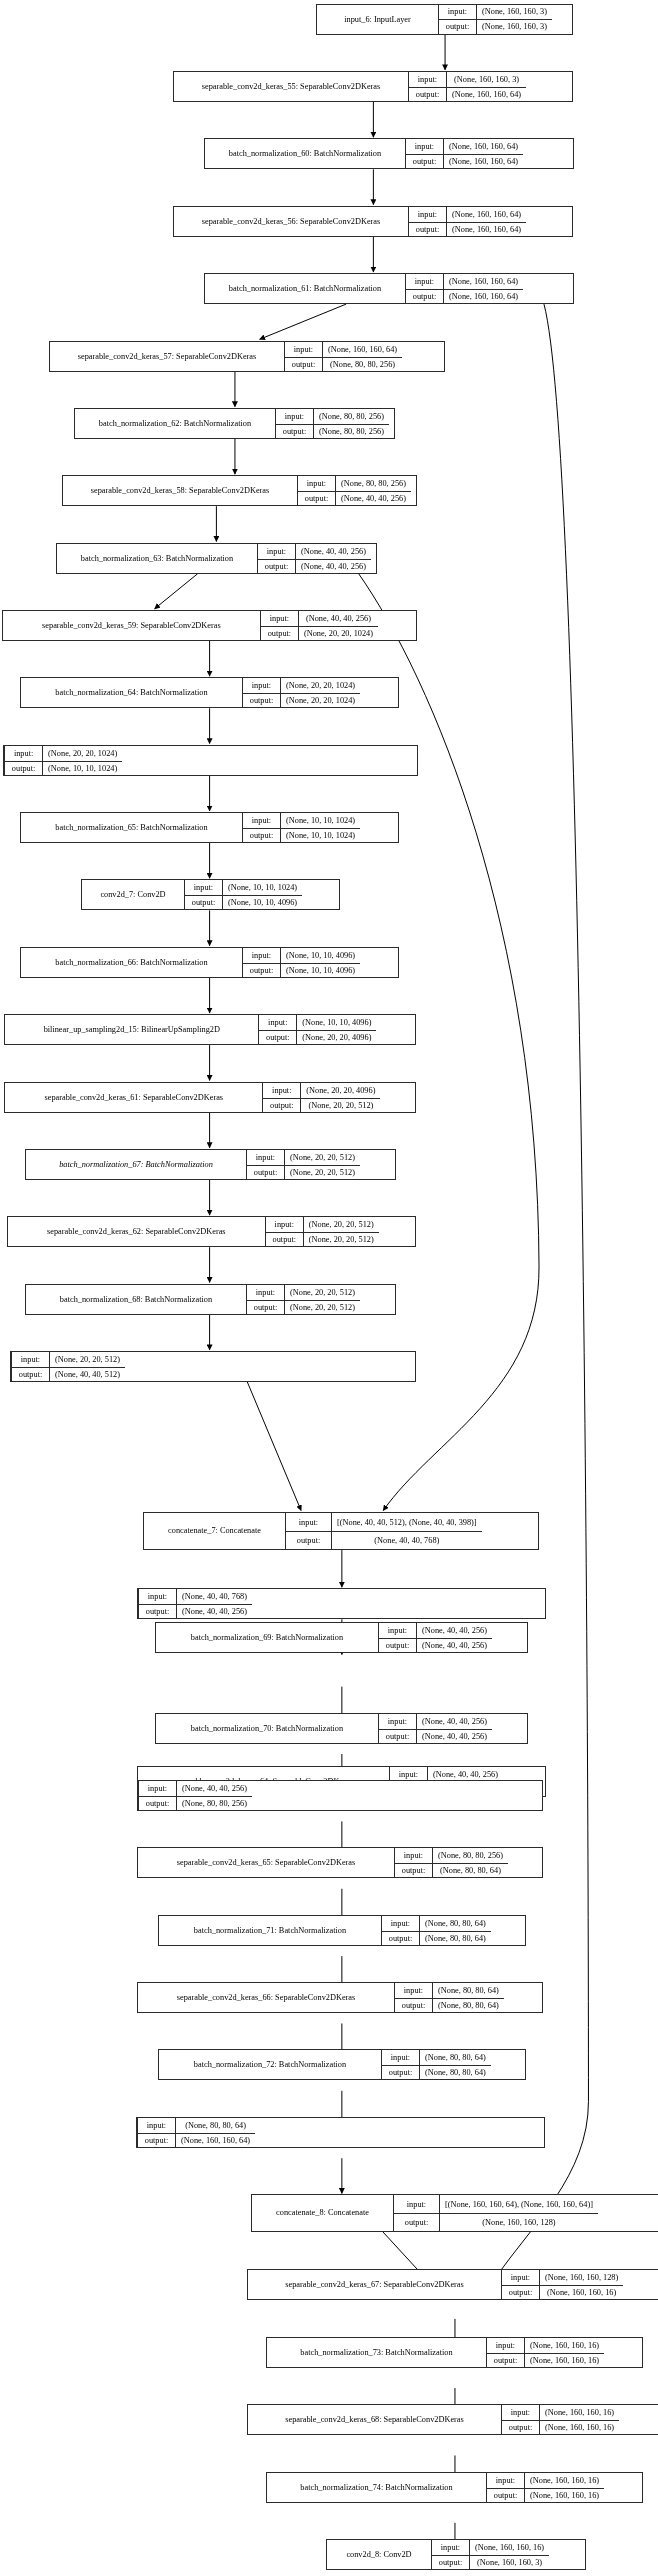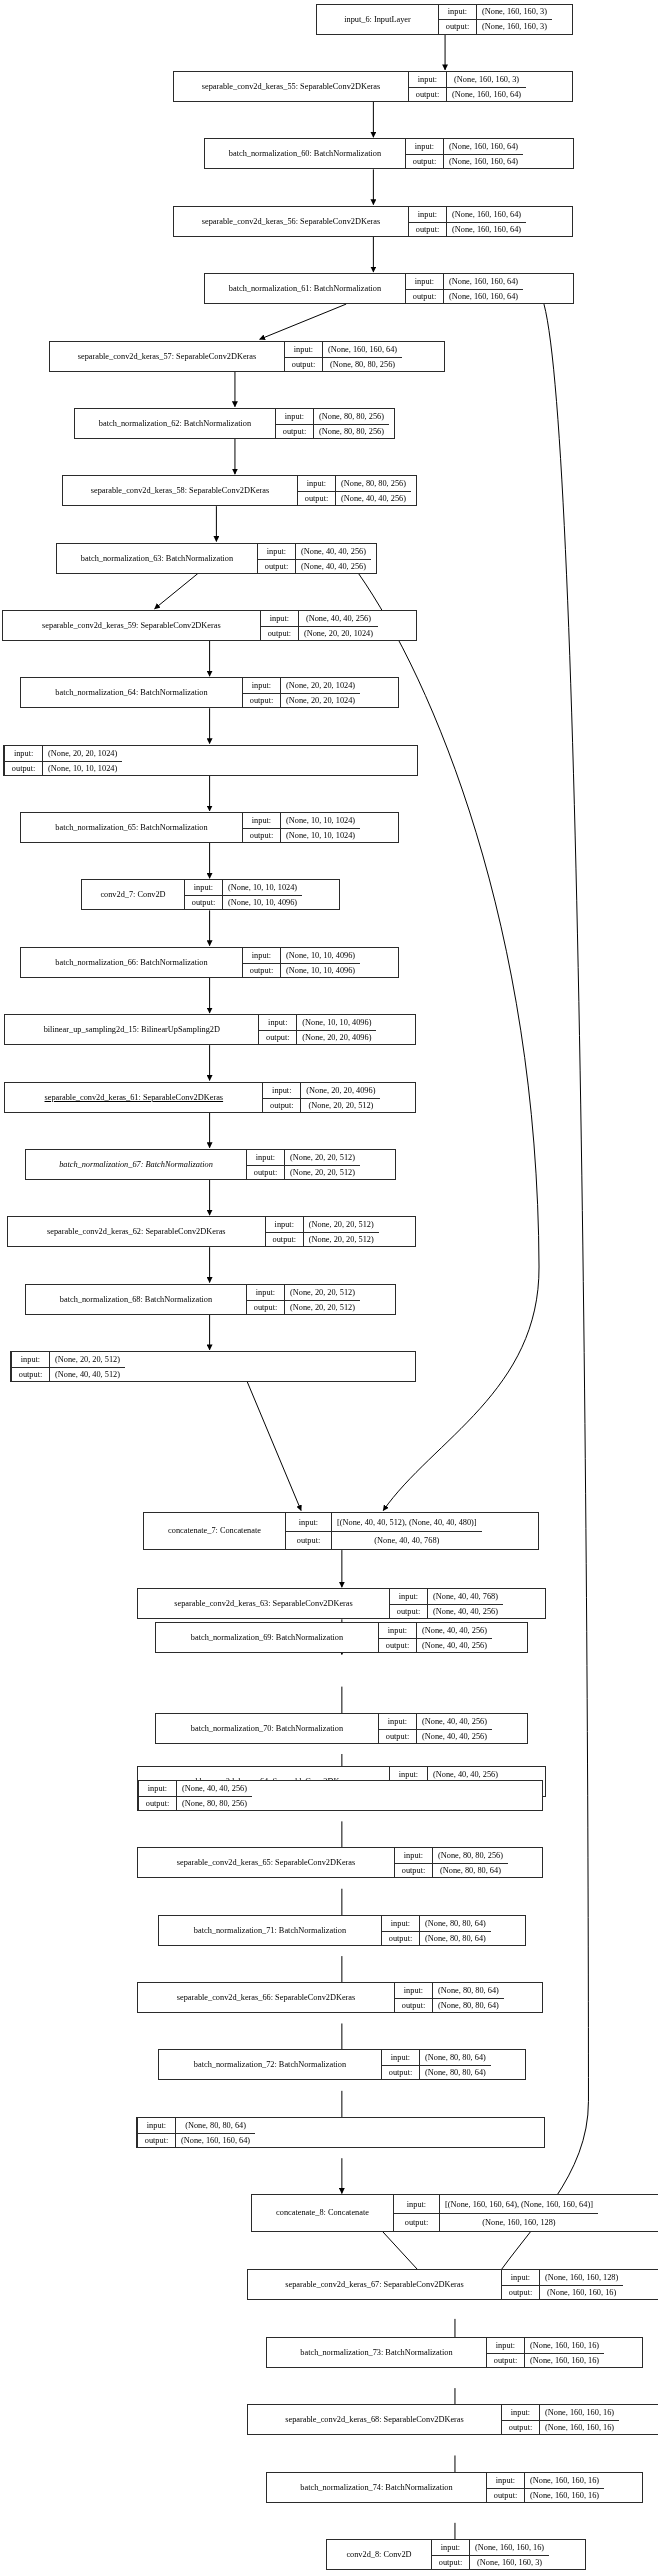--- a/index.html
+++ b/index.html
@@ -340,21 +340,21 @@
           <div class="io-key" style="width: 38px; flex: 0 0 38px;">input:</div>
           <div class="io-val">(None, 10, 10, 4096)</div>
         </div>
         <div class="io-row second">
           <div class="io-key" style="width: 38px; flex: 0 0 38px;">output:</div>
           <div class="io-val">(None, 20, 20, 4096)</div>
         </div>
       </div>
     </div>
     <div class="node" style="left: 4.3px; top: 1082px; width: 412px; height: 31px;">
-      <div class="node-label" style="width: 257px; flex: 0 0 257px; text-decoration: underline;">separable_conv2d_keras_61: SeparableConv2DKeras</div>
+      <div class="node-label" style="width: 257px; flex: 0 0 257px;">separable_conv2d_keras_61: SeparableConv2DKeras</div>
       <div class="node-io">
         <div class="io-row">
           <div class="io-key" style="width: 38px; flex: 0 0 38px;">input:</div>
           <div class="io-val">(None, 20, 20, 4096)</div>
         </div>
         <div class="io-row second">
           <div class="io-key" style="width: 38px; flex: 0 0 38px;">output:</div>
           <div class="io-val">(None, 20, 20, 512)</div>
         </div>
       </div>
@@ -408,30 +408,29 @@
           <div class="io-key" style="width: 38px; flex: 0 0 38px;">output:</div>
           <div class="io-val">(None, 40, 40, 512)</div>
         </div>
       </div>
     </div>
     <div class="node" style="left: 143px; top: 1512px; width: 396px; height: 38px;">
       <div class="node-label" style="width: 141px; flex: 0 0 141px; text-align: center;">concatenate_7: Concatenate</div>
       <div class="node-io">
         <div class="io-row">
           <div class="io-key" style="width: 46px; flex: 0 0 46px;">input:</div>
-          <div class="io-val">[(None, 40, 40, 512), (None, 40, 40, 480)]</div>
+          <div class="io-val">[(None, 40, 40, 512), (None, 40, 40, 398)]</div>
         </div>
         <div class="io-row second">
           <div class="io-key" style="width: 46px; flex: 0 0 46px;">output:</div>
           <div class="io-val">(None, 40, 40, 768)</div>
         </div>
       </div>
     </div>
     <div class="node" style="left: 137px; top: 1588px; width: 409px; height: 31px;">
-      <div class="node-label" style="width: 251px; flex: 0 0 251px;">separable_conv2d_keras_63: SeparableConv2DKeras</div>
       <div class="node-io">
         <div class="io-row">
           <div class="io-key" style="width: 38px; flex: 0 0 38px;">input:</div>
           <div class="io-val">(None, 40, 40, 768)</div>
         </div>
         <div class="io-row second">
           <div class="io-key" style="width: 38px; flex: 0 0 38px;">output:</div>
           <div class="io-val">(None, 40, 40, 256)</div>
         </div>
       </div>

